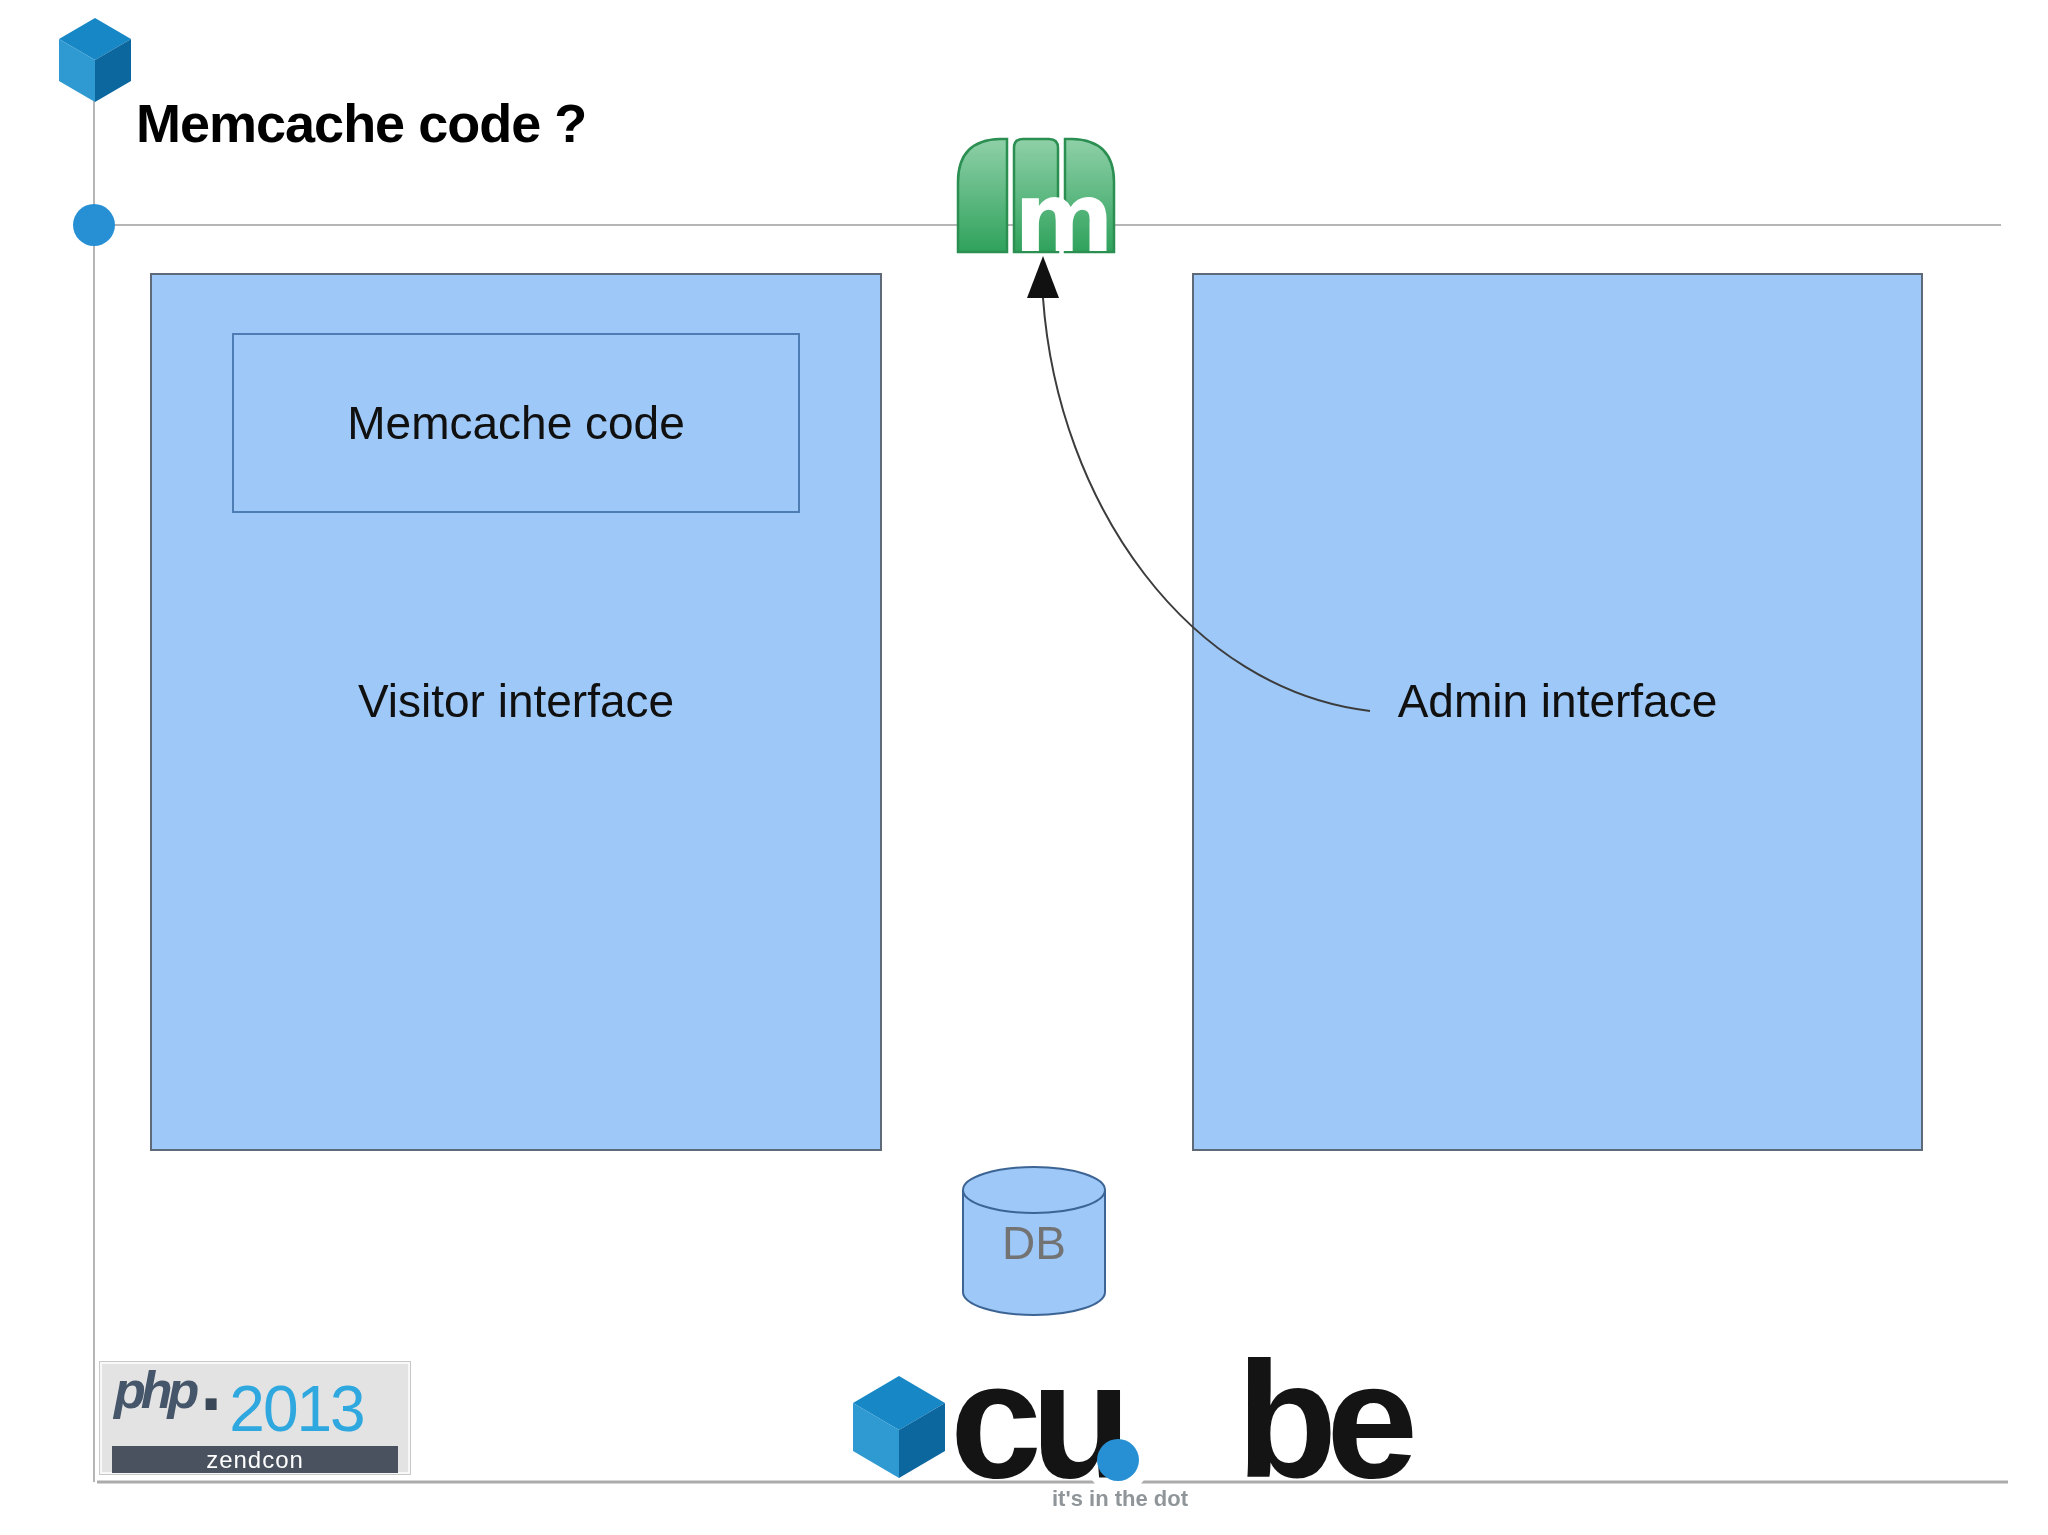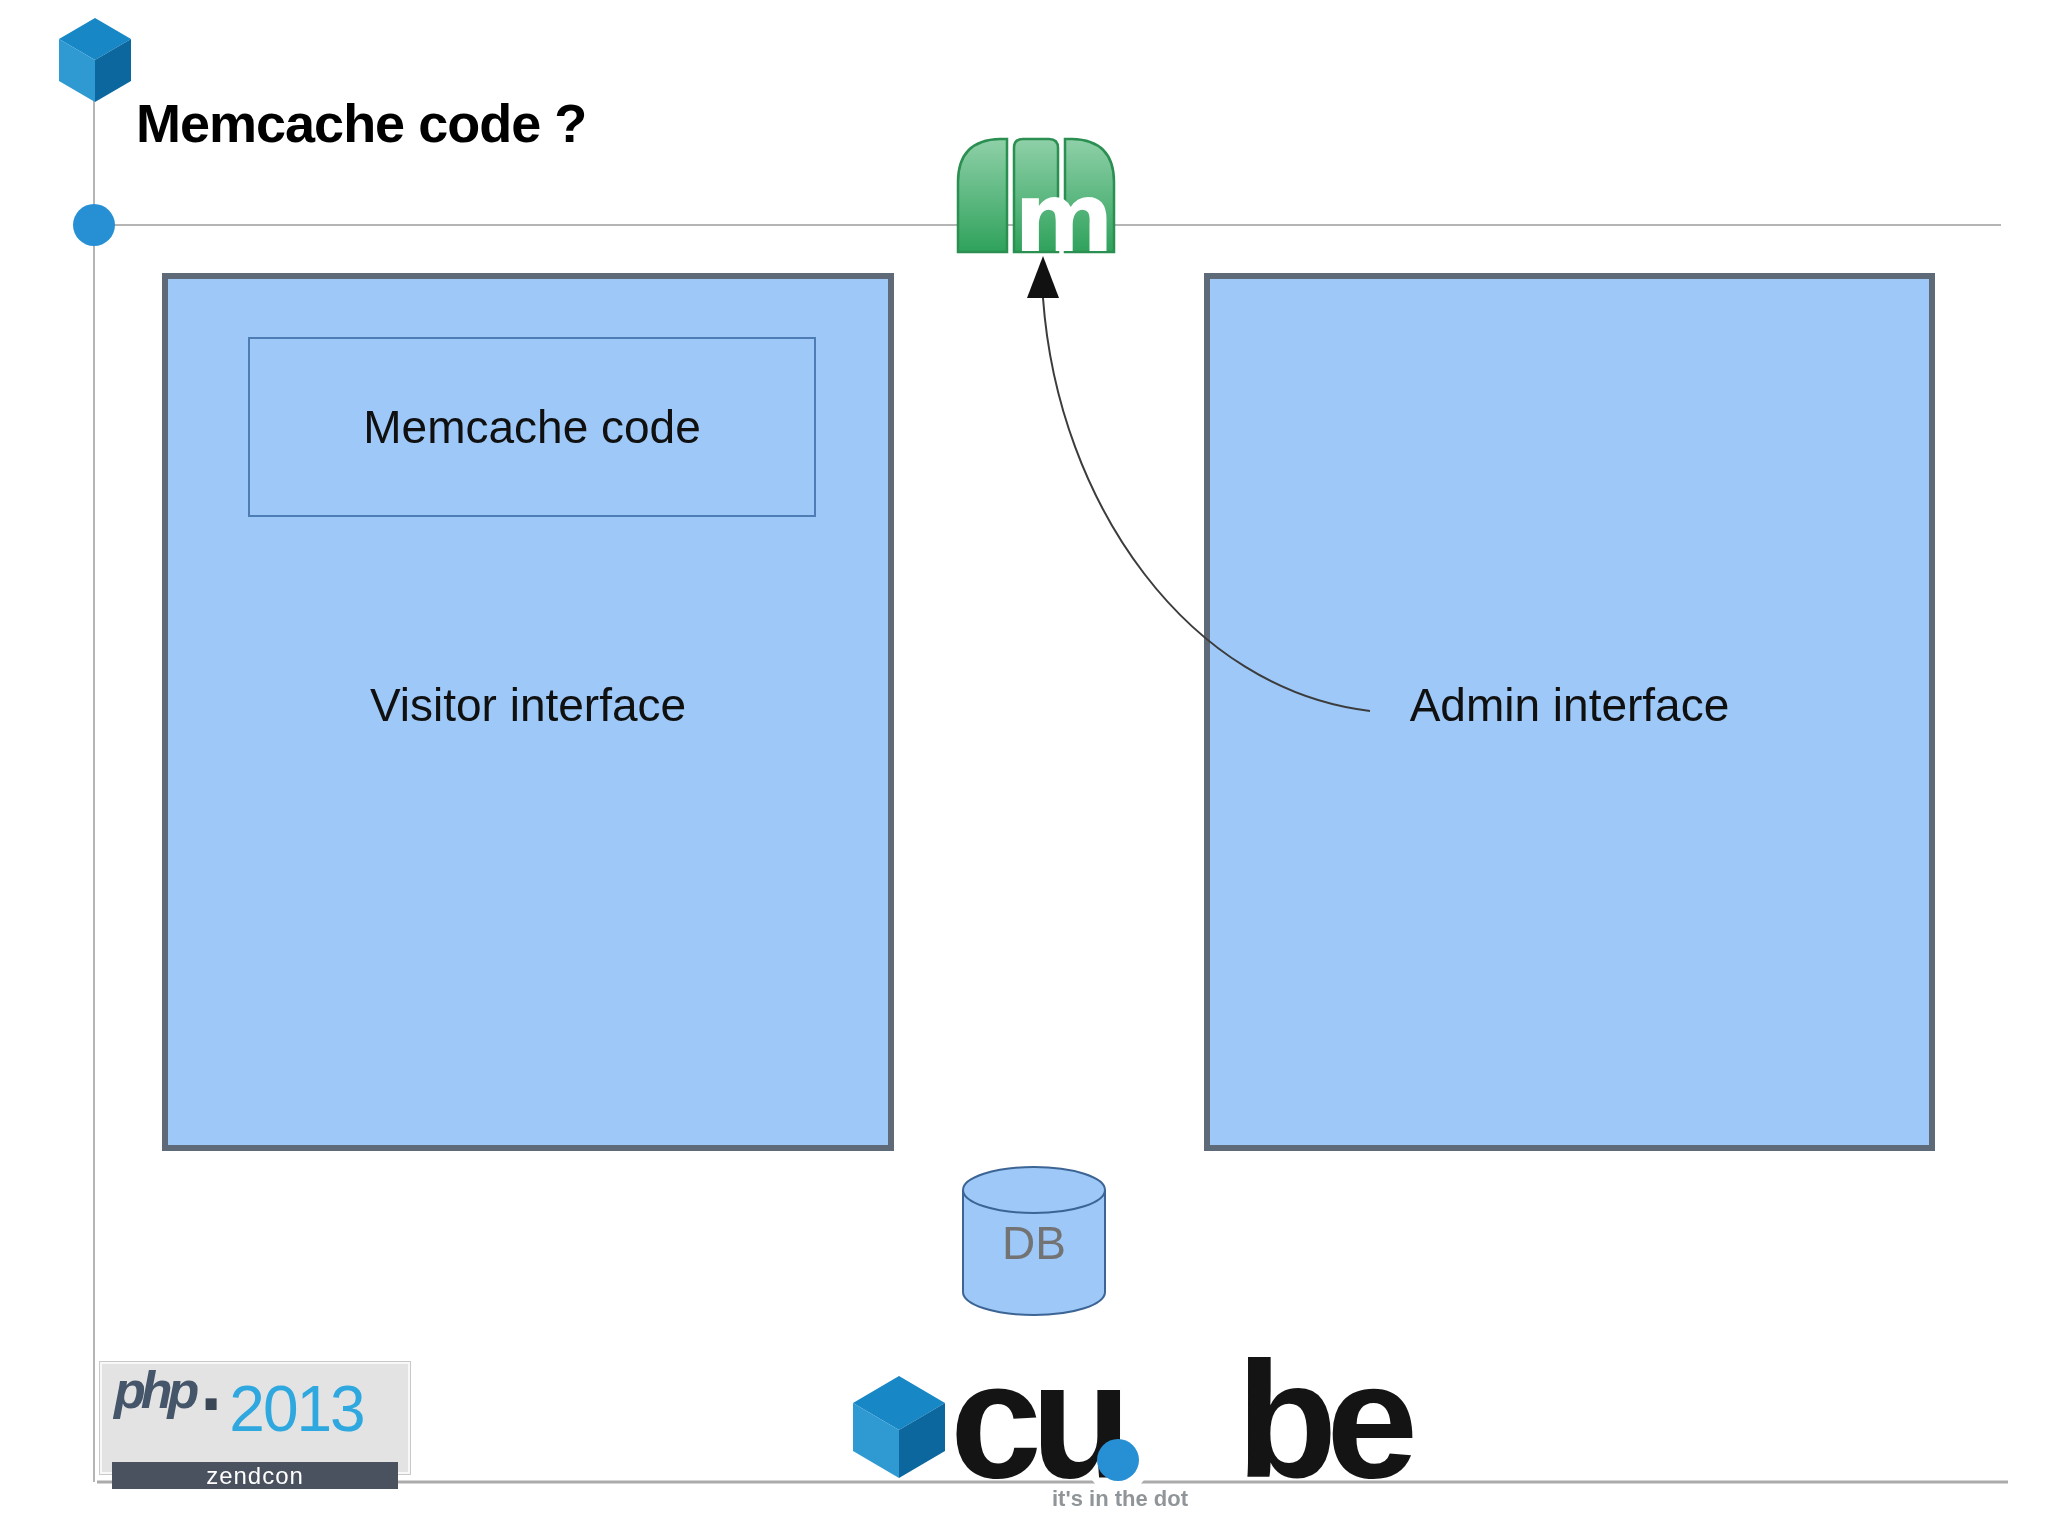--- a/index.html
+++ b/index.html
@@ -26,23 +26,22 @@
   
   #page-title{
     left:136px;top:96px;z-index:2;
     font-size:54px;font-weight:bold;color:#000000;
     letter-spacing:-1px;white-space:nowrap;line-height:1.0;
   }
 
   
   .big-box{
     box-sizing:border-box;
-    border:6px solid #737373;
+    border:2px solid #737373;
     z-index:1;
-    margin-left:12px;
   }
   #visitor-box{left:150px;top:273px;width:732px;height:878px;}
   #admin-box{left:1192px;top:273px;width:731px;height:878px;}
   #memcache-inner-box{
     position:absolute;left:80px;top:58px;width:568px;height:180px;
     box-sizing:border-box;border:2px solid #4E7CB4;
     display:flex;align-items:center;justify-content:center;
   }
   .box-label{
     font-size:46px;color:#101010;line-height:1.15;
@@ -66,21 +65,21 @@
   }
 
   
   #php-logo{
     left:100px;top:1362px;width:310px;height:112px;
     background:#E3E3E3;border:2px solid #F8F8F8;
     box-shadow:0 0 0 1px #C9C9C9;
     box-sizing:border-box;z-index:2;
   }
   #php-banner{
-    position:absolute;left:10px;top:98px;width:286px;height:27px;
+    position:absolute;left:10px;top:82px;width:286px;height:27px;
     background:#49525E;display:flex;align-items:center;justify-content:center;
     z-index:1;
   }
   #php-banner-text{
     font-size:24px;color:#ffffff;letter-spacing:1px;line-height:1;
   }
   #php-wordmark{
     position:absolute;left:12px;top:2px;display:flex;align-items:flex-start;
     z-index:2;line-height:0.95;white-space:nowrap;
   }

